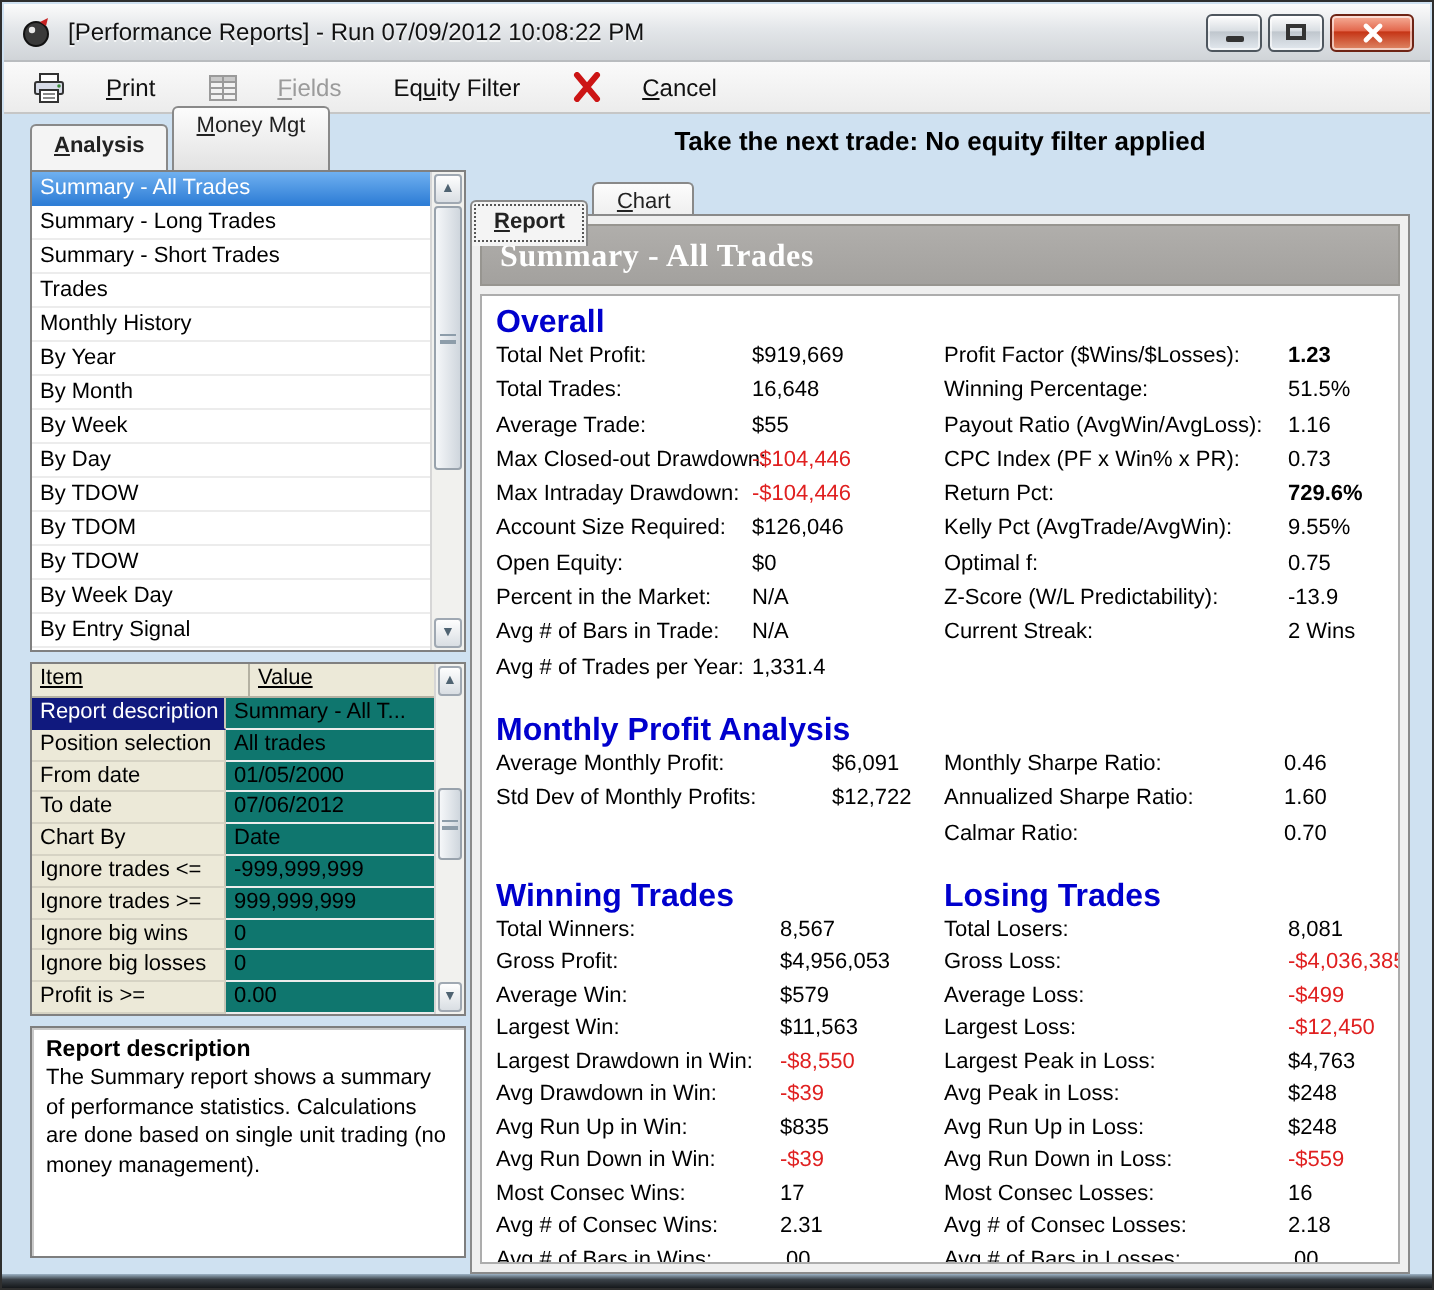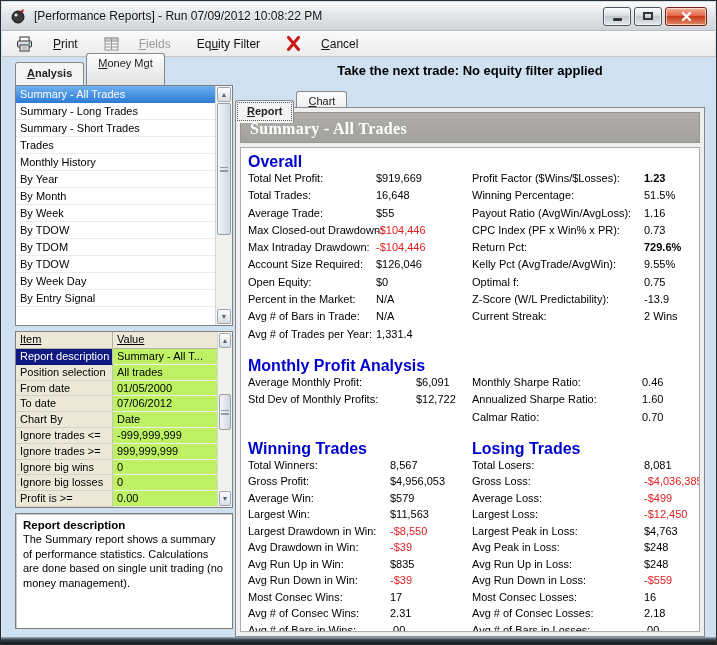--- a/index.html
+++ b/index.html
@@ -91,28 +91,28 @@
            display:flex; align-items:center; justify-content:center; }
   .grip { width:8px; height:5px; border-top:1px solid #8d9daa; border-bottom:1px solid #8d9daa;
           background: linear-gradient(transparent 2px,#8d9daa 2px,#8d9daa 3px,transparent 3px); }
 
   
   .pgrid { position:absolute; left:10px; top:273px; width:218px; height:177px;
            background:#fff; border:1px solid #808080; }
   .phead { display:flex; height:17px; background:#ece9d8; border-bottom:1px solid #b4b1a2;
            font-size:11px; margin-right:15px; }
   .phead span { padding:1px 4px; text-decoration:underline; white-space:nowrap; overflow:hidden; }
-  .ph-item { width:97px; border-right:1px solid #b4b1a2; }
+  .ph-item { width:109px; border-right:1px solid #b4b1a2; }
   .ph-val { flex:1; }
   .prows { margin-right:15px; }
   .prow { display:flex; height:15.8px; font-size:11px; line-height:15px; }
   .pitem { width:97px; background:#ece9d8; color:#000; padding:0 4px;
            border-right:1px solid #c8c5b6; border-bottom:1px solid #d6d3c4;
            white-space:nowrap; overflow:hidden; }
-  .pval { flex:1; background:#bef264; padding:0 4px; border-bottom:1px solid #ececec;
+  .pval { flex:1; background:#0f766e; padding:0 4px; border-bottom:1px solid #ececec;
           white-space:nowrap; overflow:hidden; }
   .prow.sel .pitem { background:#10197e; color:#fff; border-bottom-color:#10197e; }
   .pgrid .sb { width:15px; }
 
   
   .descbox { position:absolute; left:10px; top:455px; width:218px; height:116px;
              background:#fff; border:1px solid #7e7e7e;
              box-shadow: inset 1px 1px 0 #c9c9c9; padding:5px 7px; overflow:hidden; }
   .desc-title { font-size:11.5px; font-weight:bold; color:#000; margin-bottom:1px; }
   .desc-body { font-size:11px; color:#000; line-height:1.32; }
@@ -221,20 +221,21 @@
     <div class="listbox">
       <div class="list-items">
           <div class="li sel">Summary - All Trades</div>
           <div class="li">Summary - Long Trades</div>
           <div class="li">Summary - Short Trades</div>
           <div class="li">Trades</div>
           <div class="li">Monthly History</div>
           <div class="li">By Year</div>
           <div class="li">By Month</div>
           <div class="li">By Week</div>
+          <div class="li">By Day</div>
           <div class="li">By TDOW</div>
           <div class="li">By TDOM</div>
           <div class="li">By TDOW</div>
           <div class="li">By Week Day</div>
           <div class="li">By Entry Signal</div>
         </div>
       <div class="sb">
         <div class="sbtn up">▲</div>
         <div class="thumb" style="top:17px;height:132px;">
             <div class="grip"></div>

